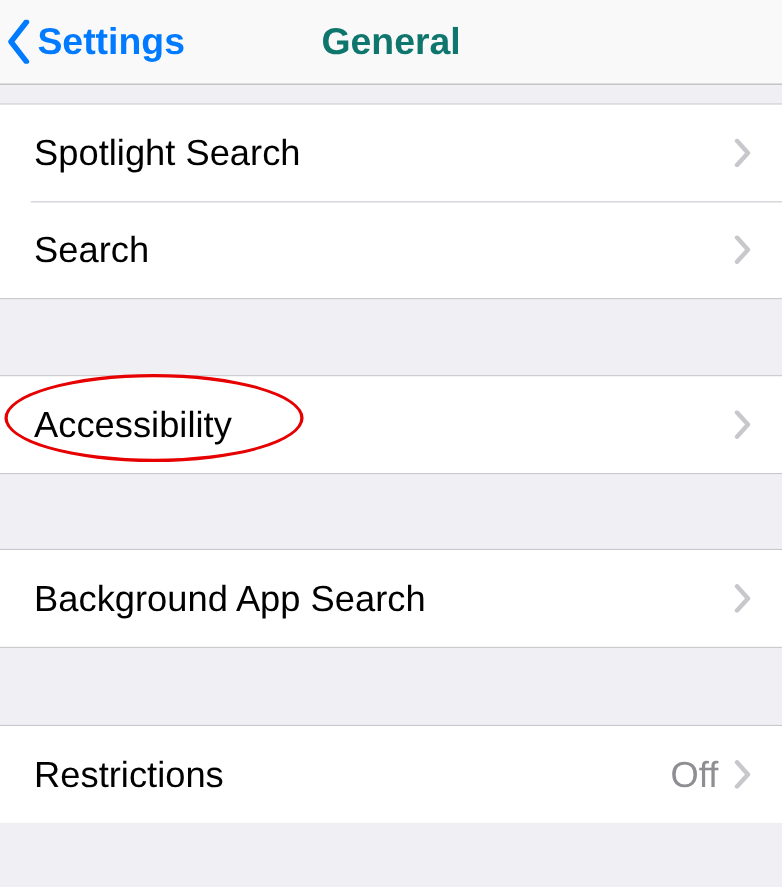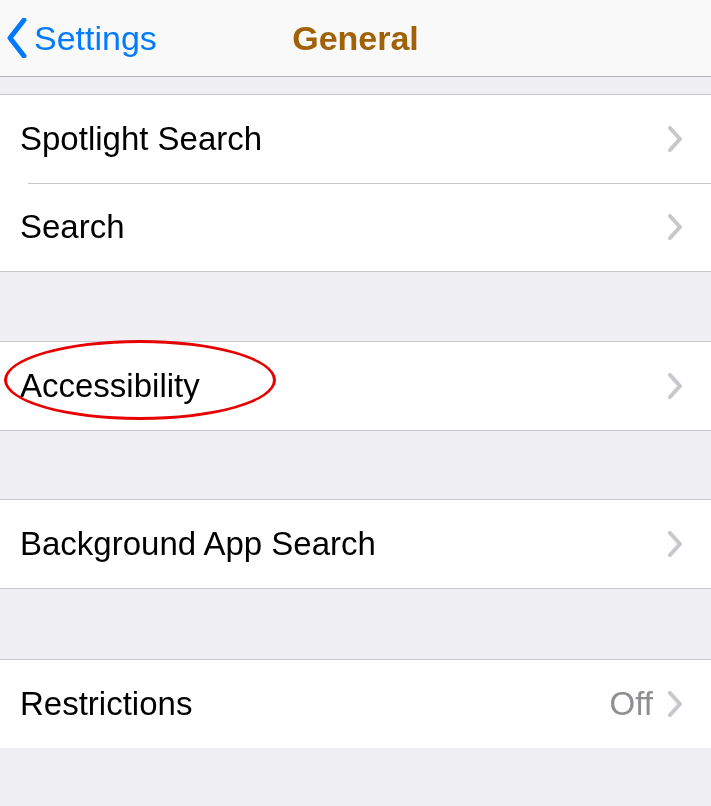--- a/index.html
+++ b/index.html
@@ -17,51 +17,51 @@
       border-bottom: 1px solid #b2b2b2;
       position: relative;
       display: flex;
       align-items: center;
     }
     .back-button {
       display: flex;
       align-items: center;
       color: #007aff;
       font-size: 34px;
-      font-weight: 400;
+      font-weight: 700;
       padding-left: 6px;
       cursor: pointer;
     }
     .back-chevron {
       width: 22px;
       height: 40px;
       margin-right: 6px;
       display: inline-block;
     }
     .nav-title {
       position: absolute;
       left: 0; right: 0;
       text-align: center;
       font-size: 34px;
       font-weight: 600;
-      color: #a16207;
+      color: #0f766e;
       pointer-events: none;
     }
     .gap-small { height: 17px; }
     .gap-medium { height: 69px; }
     .gap-large { height: 68px; }
     .gap-xlarge { height: 70px; }
     .group {
       background: #fff;
       border-top: 1px solid #c8c7cc;
       border-bottom: 1px solid #c8c7cc;
     }
     .row {
       height: 88px;
-      padding: 0 28px 0 20px;
+      padding: 0 28px 0 31px;
       display: flex;
       align-items: center;
       position: relative;
       cursor: pointer;
     }
     .row + .row::before {
       content: "";
       position: absolute;
       top: 0;
       left: 28px;

